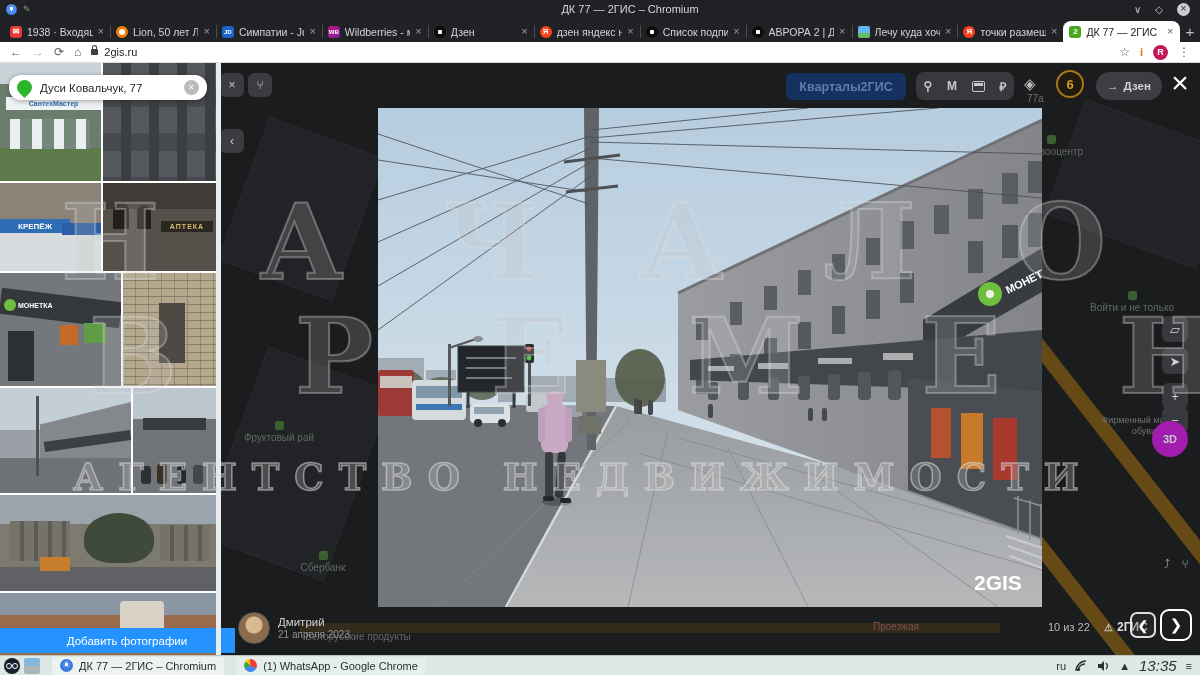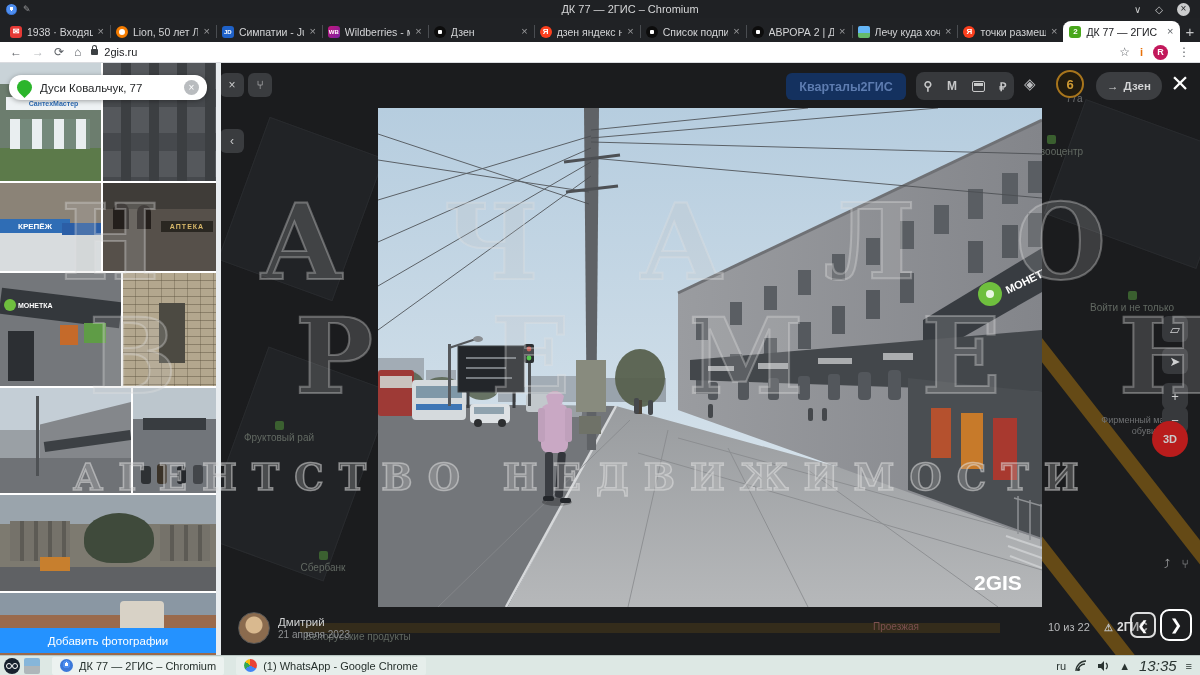--- a/index.html
+++ b/index.html
@@ -80,37 +80,37 @@
     background:#211b0f;border:2px solid #a8751c;color:#cf9a33;font-weight:bold;font-size:13px;
     display:flex;align-items:center;justify-content:center;box-sizing:border-box;}
   #loginbtn{position:absolute;left:1096px;top:9px;width:66px;height:28px;border-radius:14px;
     background:#3c3e41;color:#d2d3d4;font-weight:bold;font-size:11.5px;
     display:flex;align-items:center;justify-content:center;gap:5px;}
   #viewer-close{position:absolute;left:1164px;top:4px;width:32px;height:32px;color:#fff;
     font-size:30px;font-weight:300;display:flex;align-items:center;justify-content:center;z-index:40;}
   .rctl{position:absolute;left:1162px;width:26px;height:26px;border-radius:6px;background:#37393c;
     color:#cfd0d1;display:flex;align-items:center;justify-content:center;font-size:13px;}
   #ctl-3d{position:absolute;left:1152px;top:358px;width:36px;height:36px;border-radius:50%;
-    background:#b91c1c;color:#c9cacb;font-size:11px;font-weight:bold;
+    background:#a21caf;color:#c9cacb;font-size:11px;font-weight:bold;
     display:flex;align-items:center;justify-content:center;}
   .mini-ico{position:absolute;width:18px;height:18px;color:#9fa0a2;font-size:12px;
     display:flex;align-items:center;justify-content:center;}
   
   #sidebar{position:absolute;left:0;top:0;width:216px;height:592px;background:#fff;z-index:20;}
   #side-scroll{position:absolute;left:216px;top:0;width:5px;height:592px;background:#e8ecef;z-index:20;}
   .th{position:absolute;overflow:hidden;}
   .sign-band{position:absolute;color:#fff;font-weight:bold;display:flex;align-items:center;justify-content:center;}
   #search-pill{position:absolute;left:9px;top:12px;width:198px;height:25px;background:#fff;border-radius:12px;
     box-shadow:0 1px 5px rgba(0,0,0,.35);display:flex;align-items:center;gap:8px;padding:0 8px;box-sizing:border-box;z-index:5;}
   .gis-marker{width:15px;height:15px;background:#2bb52b;border-radius:50% 50% 50% 0;transform:rotate(-45deg);flex:none;}
   #search-pill .q{flex:1;font-size:11.5px;color:#26282a;white-space:nowrap;overflow:hidden;}
   .clear-x{width:15px;height:15px;border-radius:50%;background:#b9bcbf;color:#fff;font-size:10px;
     display:flex;align-items:center;justify-content:center;flex:none;}
   #addphotos{position:absolute;left:0;top:565px;width:216px;height:25px;background:#2492ff;color:#fff;
-    font-size:11.5px;display:flex;align-items:center;justify-content:center;z-index:6;}
+    font-size:11.5px;display:flex;align-items:center;justify-content:center;z-index:6;padding-left:19px;}
   
   #photo{position:absolute;left:378px;top:45px;width:664px;height:499px;overflow:hidden;background:#cfdce6;z-index:10;}
   #caption{position:absolute;left:238px;top:549px;display:flex;align-items:center;gap:8px;z-index:12;}
   #caption .av{width:30px;height:30px;border-radius:50%;
     background:radial-gradient(circle at 50% 40%,#d9b98f 0 8px,#8b6b4e 9px);border:1px solid #555;}
   #caption .who{display:flex;flex-direction:column;gap:1px;}
   #caption .nm{color:#cfd0d1;font-size:11.5px;}
   #caption .dt{color:#8f9193;font-size:10px;}
   #counter{position:absolute;left:1048px;top:558px;color:#b9babc;font-size:11px;}
   #attr{position:absolute;left:1104px;top:557px;color:#dcdcdd;font-size:12px;font-weight:bold;display:flex;gap:4px;align-items:center;}
@@ -245,21 +245,21 @@
 
   <div id="content">
 
     <div id="mapbg" style="position:absolute;inset:0;">
       <div class="mapblock" style="left:240px;top:70px;width:120px;height:150px;transform:rotate(20deg);"></div>
       <div class="mapblock" style="left:230px;top:300px;width:130px;height:200px;transform:rotate(20deg);"></div>
       <div class="mapblock" style="left:1060px;top:60px;width:160px;height:120px;transform:rotate(20deg);"></div>
       <div class="road-stripe" style="left:960px;top:170px;width:420px;height:15px;transform:rotate(52deg);transform-origin:left top;"></div>
       <div class="road-stripe" style="left:930px;top:330px;width:420px;height:15px;transform:rotate(52deg);transform-origin:left top;"></div>
       <div class="road-stripe" style="left:300px;top:560px;width:700px;height:10px;opacity:.35;"></div>
-      <span class="maplabel lbl-grey" style="left:1027px;top:30px;margin-left:39px;">77а</span>
+      <span class="maplabel lbl-grey" style="left:1027px;top:30px;">77а</span>
       <span class="maplabel poi" style="left:1006px;top:72px;width:90px;">Аквазооцентр</span>
       <span class="maplabel poi" style="left:1072px;top:228px;width:120px;">Войти и не только</span>
       <span class="maplabel lbl-grey" style="left:1100px;top:352px;width:88px;font-size:9px;">Фирменный магазин обуви</span>
       <span class="maplabel poi" style="left:234px;top:358px;width:90px;">Фруктовый рай</span>
       <span class="maplabel poi" style="left:288px;top:488px;width:70px;">Сбербанк</span>
       <span class="maplabel" style="left:288px;top:568px;width:140px;">Белорусские продукты</span>
       <span class="maplabel lbl-red" style="left:856px;top:558px;width:80px;">Проезжая</span>
     </div>
 
     <div class="btn-dim" style="left:220px;top:10px;">×</div>

